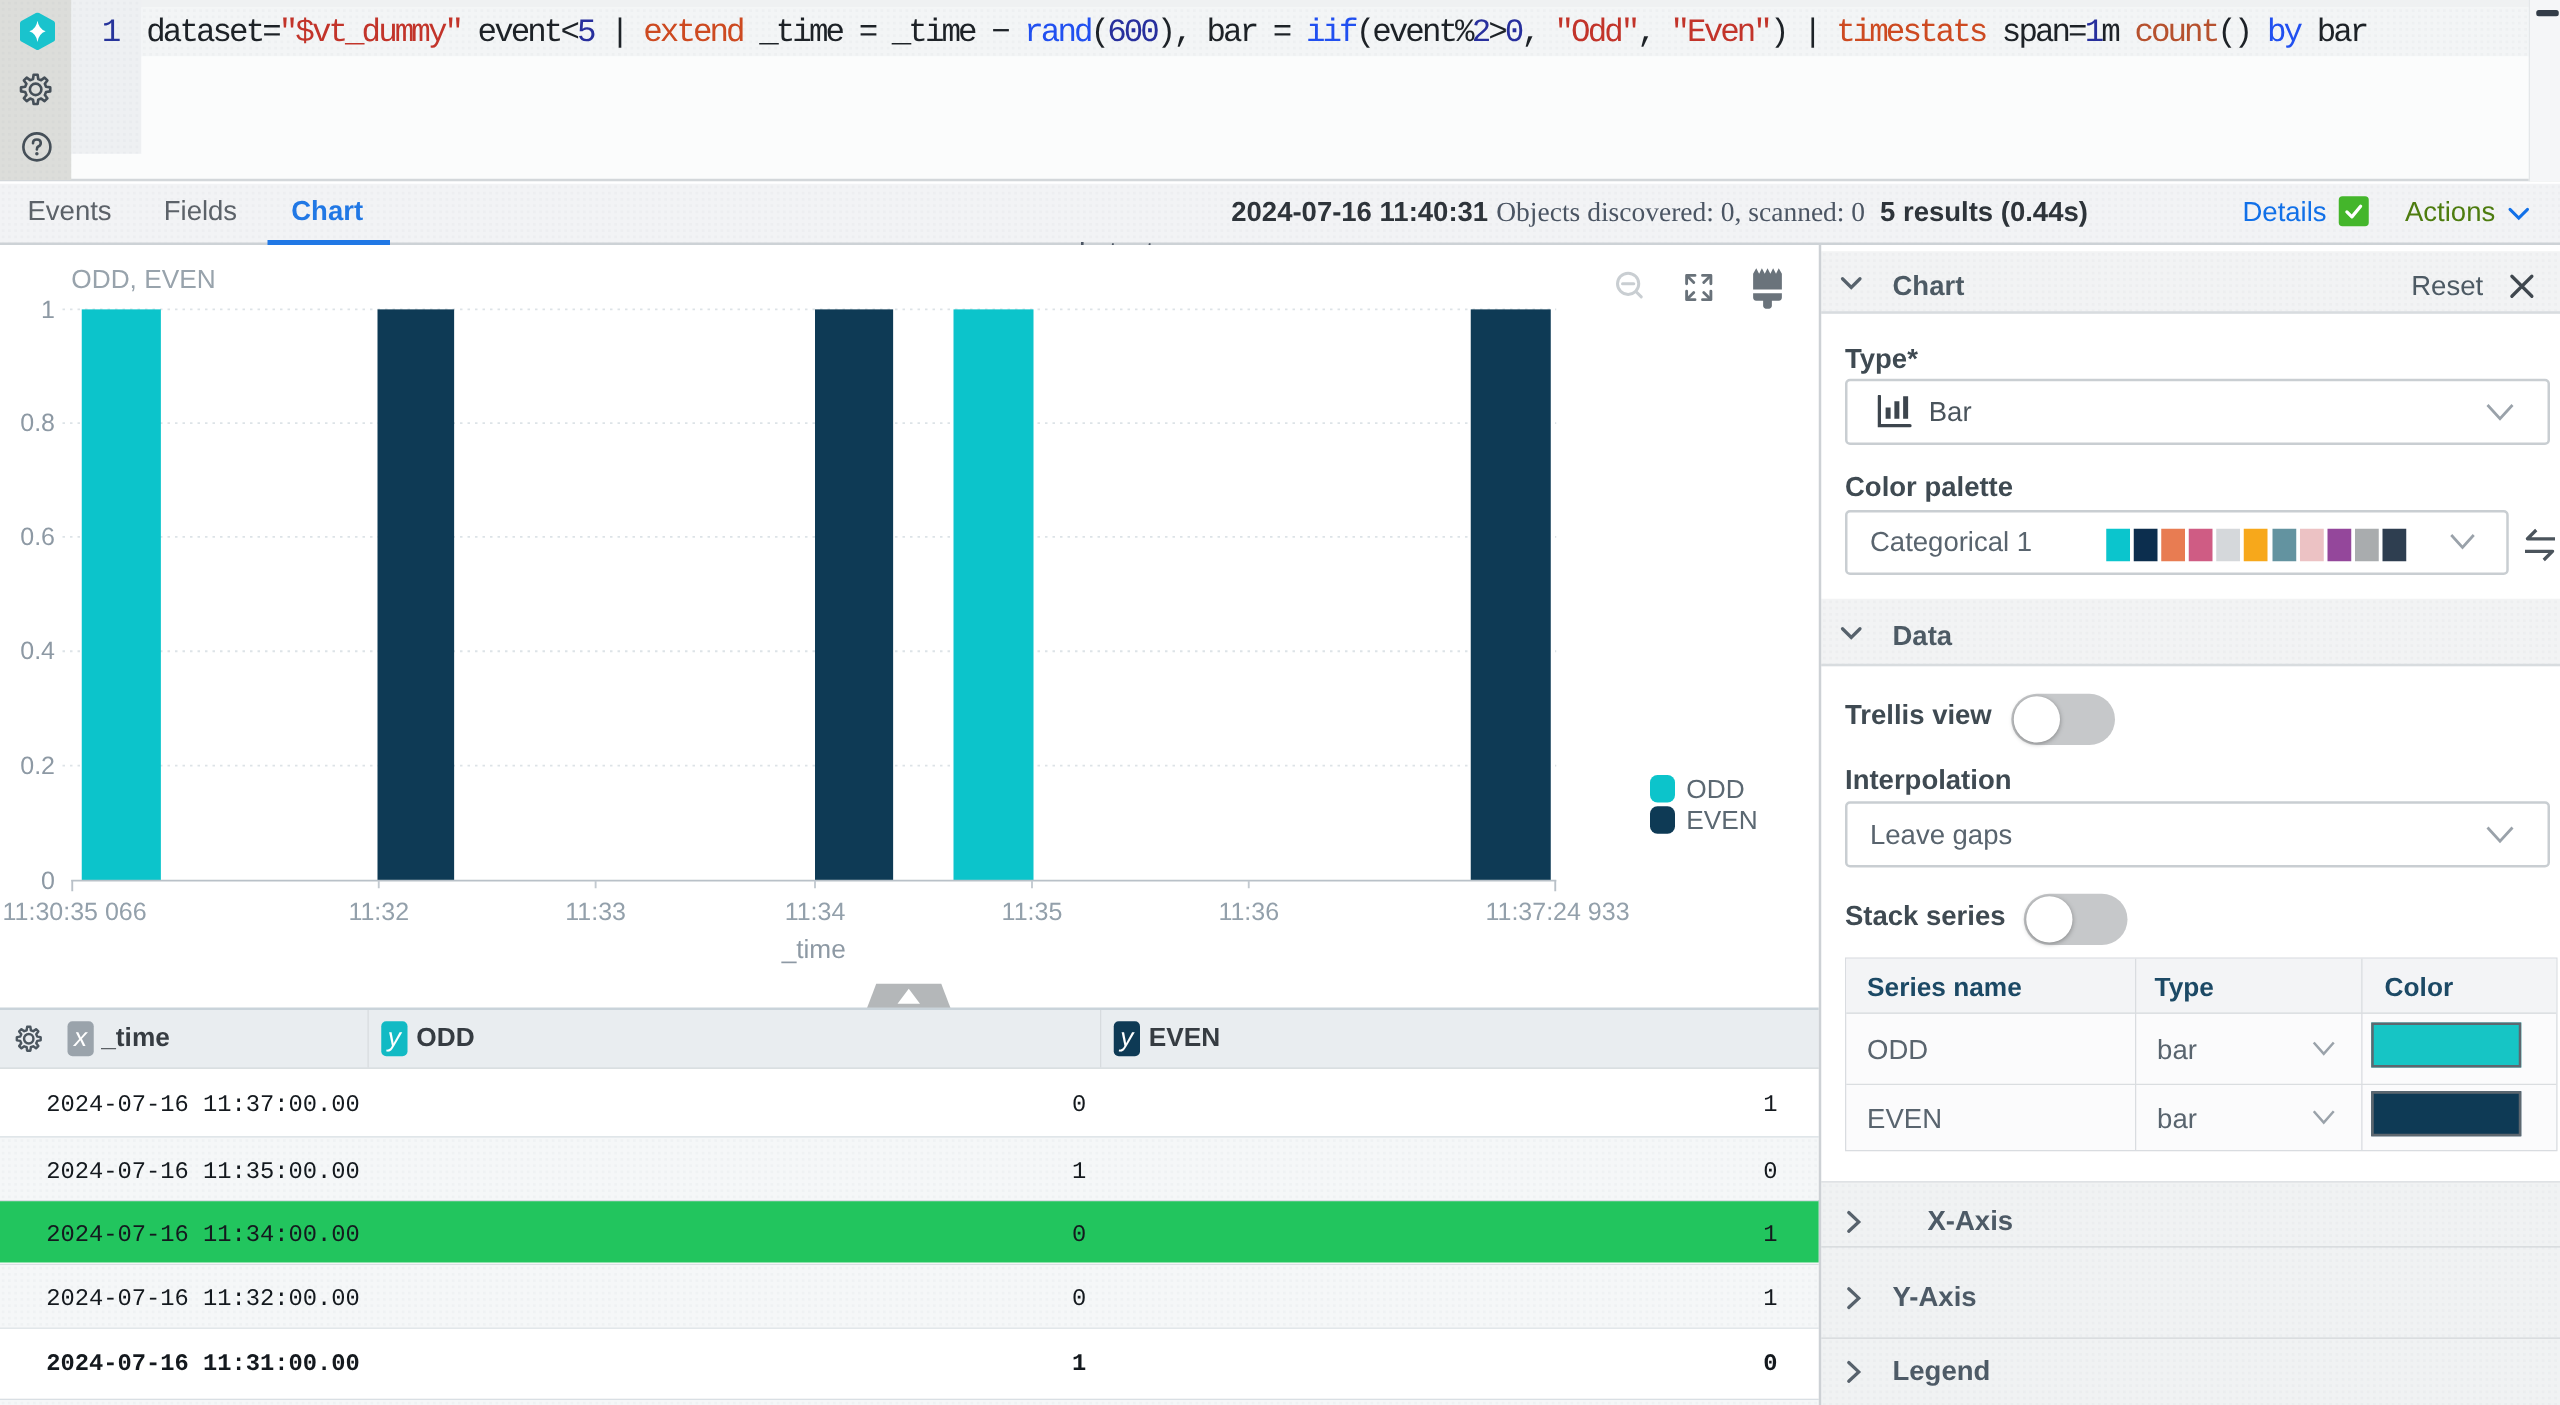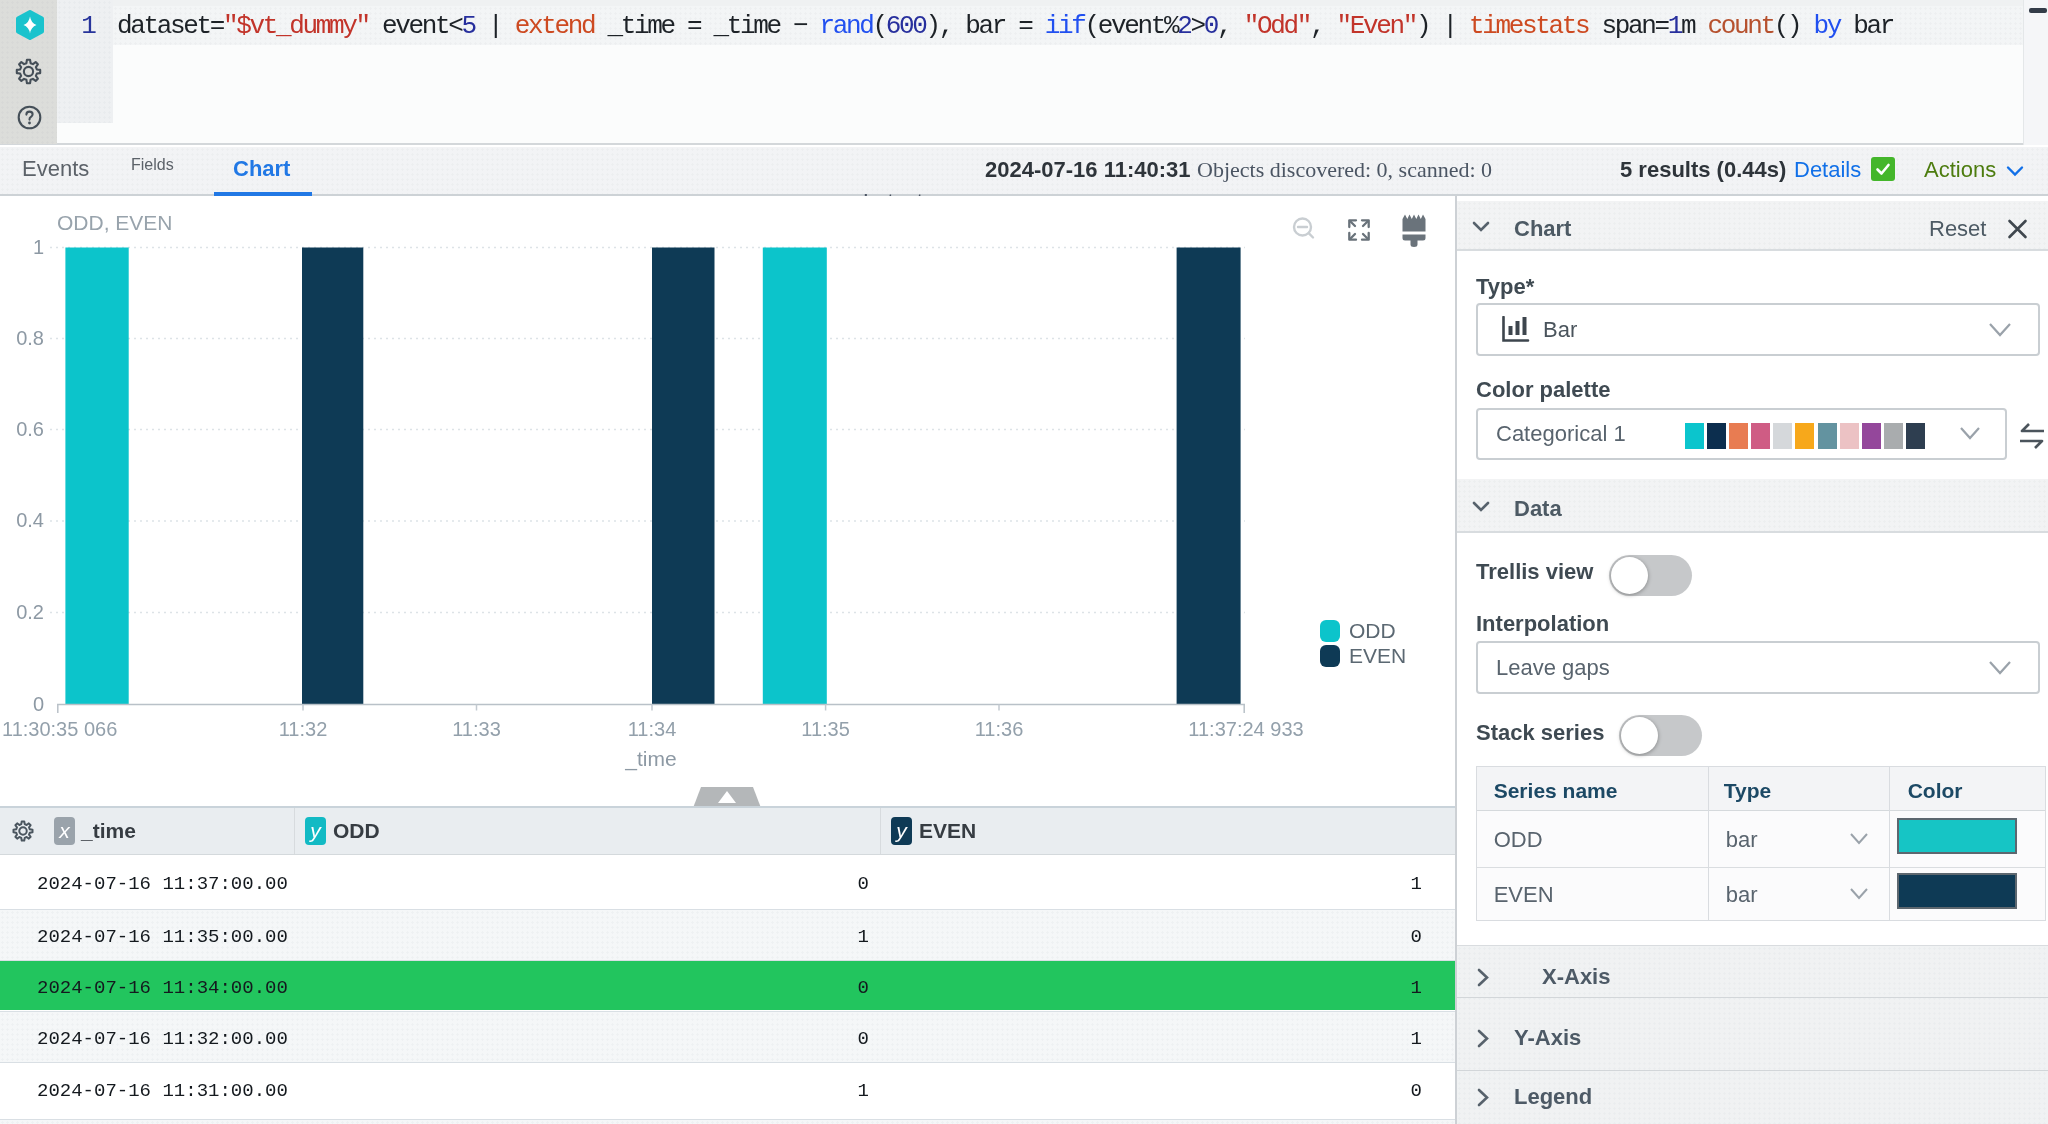--- a/index.html
+++ b/index.html
@@ -39,27 +39,27 @@
   <circle cx="13.5" cy="13.5" r="4.6" fill="none" stroke="#454f58" stroke-width="2.1"></circle>
 </svg>
 <svg class="abs" style="left:17px;top:105px;" width="25" height="25" viewBox="0 0 25 25">
   <circle cx="12.5" cy="12.5" r="10.8" fill="none" stroke="#454f58" stroke-width="2.1"></circle>
   <path d="M9.4 9.6 Q9.4 6.6 12.5 6.6 Q15.6 6.6 15.6 9.3 Q15.6 11.2 13.6 12.2 Q12.5 12.8 12.5 14.6" fill="none" stroke="#454f58" stroke-width="2.1" stroke-linecap="round"></path>
   <circle cx="12.5" cy="18" r="1.4" fill="#454f58"></circle>
 </svg>
 
 <div class="abs dots" style="left:0;top:147px;width:2048px;height:49px;background-color:#f2f3f5;border-bottom:2px solid #cdd2d6;"></div>
 <div class="abs" style="left:22px;top:156px;font-size:22px;color:#5c6269;">Events</div>
-<div class="abs" style="left:131px;top:156px;font-size:16px;color:#5c6269;">Fields</div>
+<div class="abs" style="left:131px;top:156px;font-size:22px;color:#5c6269;">Fields</div>
 <div class="abs b" style="left:233px;top:156px;font-size:22px;color:#2178e5;">Chart</div>
 <div class="abs" style="left:214px;top:192px;width:98px;height:4px;background:#2178e5;"></div>
 <div class="abs" style="left:863px;top:157px;font-size:22px;color:#4b5563;margin-top:32px;">Latest run:</div>
 <div class="abs b" style="left:985px;top:157px;font-size:22px;color:#2e343a;">2024-07-16 11:40:31</div>
 <div class="abs" style="left:1197px;top:157px;font-size:22px;color:#4b5563;font-family:Liberation Serif, serif;">Objects discovered: 0, scanned: 0</div>
-<div class="abs b" style="left:1620px;top:157px;font-size:22px;color:#2e343a;">5 results (0.44s)</div>
+<div class="abs b" style="left:1504px;top:157px;font-size:22px;color:#2e343a;">5 results (0.44s)</div>
 <div class="abs" style="left:1794px;top:157px;font-size:22px;color:#1170e8;">Details</div>
 <div class="abs" style="left:1871px;top:157px;width:24px;height:24px;background:#44b62b;border-radius:3px;">
   <svg width="24" height="24" viewBox="0 0 24 24">
         <path d="M6.5 12.5 L10.5 16.5 L17.5 8" stroke="#ffffff" stroke-width="2.6" fill="none" stroke-linecap="round" stroke-linejoin="round"></path>
       </svg>
 </div>
 <div class="abs" style="left:1924px;top:157px;font-size:22px;color:#4d7c0f;">Actions</div>
 <svg class="abs" style="left:2006px;top:165px;" width="18" height="12" viewBox="0 0 18 12">
       <path d="M2 2.5 L9 9.5 L16 2.5" stroke="#1170e8" stroke-width="2.4" fill="none" stroke-linecap="round"></path>
     </svg>
@@ -174,21 +174,21 @@
   <div class="row abs mono" style="left:0;top:153.7px;height:50.8px;background:#22c55e;border-top:1.5px solid #d9dfe4;text-decoration:underline;">
     <span class="abs" style="left:37px;">2024-07-16 11:34:00.00</span>
         <span class="abs" style="left:669px;width:200px;text-align:right;">0</span>
         <span class="abs" style="left:1222px;width:200px;text-align:right;">1</span>
   </div>
   <div class="row abs mono dots" style="left:0;top:204.5px;height:51px;background-color:#f5f7f8;border-top:1.5px solid #d9dfe4;">
     <span class="abs" style="left:37px;">2024-07-16 11:32:00.00</span>
         <span class="abs" style="left:669px;width:200px;text-align:right;">0</span>
         <span class="abs" style="left:1222px;width:200px;text-align:right;">1</span>
   </div>
-  <div class="row abs mono" style="left:0;top:255.5px;height:57px;background:#ffffff;border-top:1.5px solid #d9dfe4;">
+  <div class="row abs mono" style="left:0;top:255.5px;height:57px;background:#ffffff;border-top:1.5px solid #d9dfe4;font-weight:bold;">
     <span class="abs" style="left:37px;height:57px;line-height:57px;">2024-07-16 11:31:00.00</span>
         <span class="abs" style="left:669px;width:200px;text-align:right;height:57px;line-height:57px;">1</span>
         <span class="abs" style="left:1222px;width:200px;text-align:right;height:57px;line-height:57px;">0</span>
   </div>
   <div class="abs dots" style="left:0;top:312.5px;width:1455px;height:11.5px;background-color:#f5f7f8;border-top:1.5px solid #d9dfe4;"></div>
 </div>
 
 <div class="abs" id="rpanel" style="left:1457px;top:196px;width:591px;height:928px;background:#ffffff;">
 
   <div class="abs dots" style="left:0;top:5px;width:591px;height:50px;background-color:#f2f3f4;border-bottom:2px solid #d8dcdf;"></div>

